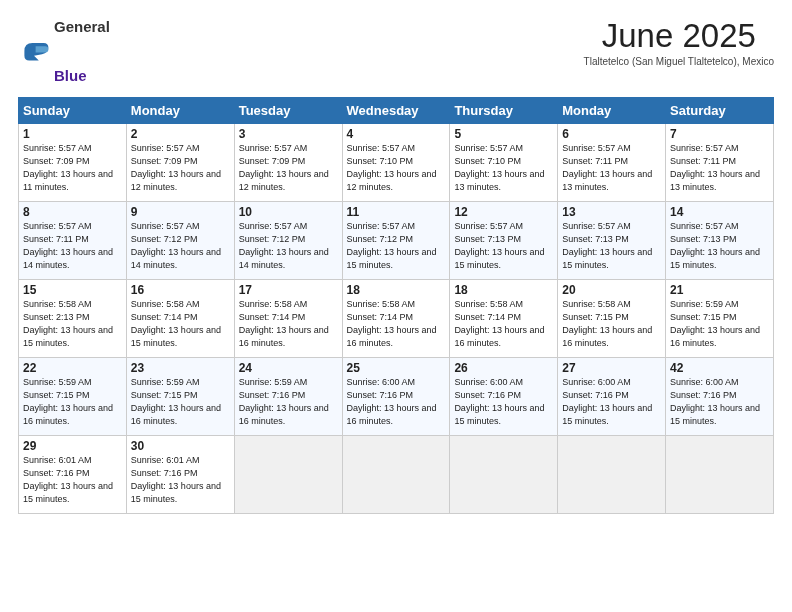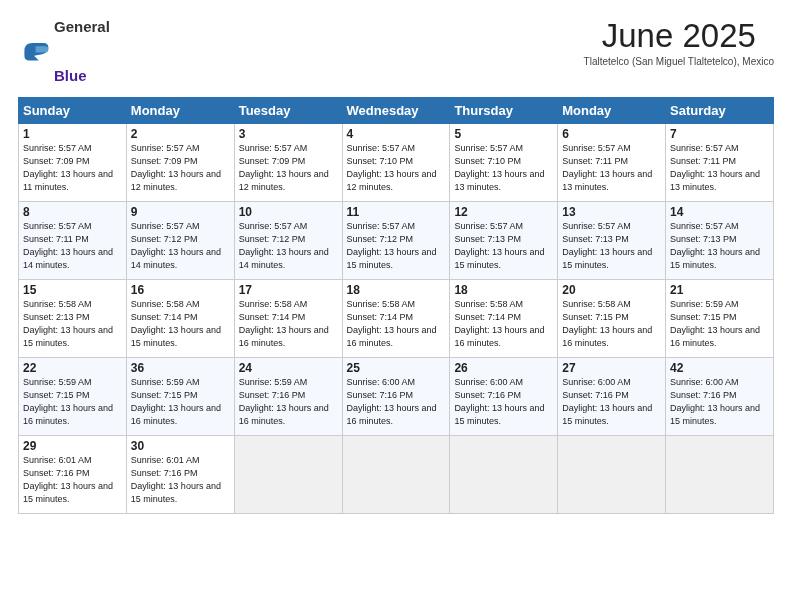--- a/index.html
+++ b/index.html
@@ -285,21 +285,21 @@
         </tr>
         <tr class="week-row">
           <td>
             <span class="day-num">22</span>
             <div class="day-info">Sunrise: 5:59 AM
 Sunset: 7:15 PM
 Daylight: 13 hours
 and 16 minutes.</div>
           </td>
           <td>
-            <span class="day-num">36</span>
+            <span class="day-num">23</span>
             <div class="day-info">Sunrise: 5:59 AM
 Sunset: 7:15 PM
 Daylight: 13 hours
 and 16 minutes.</div>
           </td>
           <td>
             <span class="day-num">24</span>
             <div class="day-info">Sunrise: 5:59 AM
 Sunset: 7:16 PM
 Daylight: 13 hours

